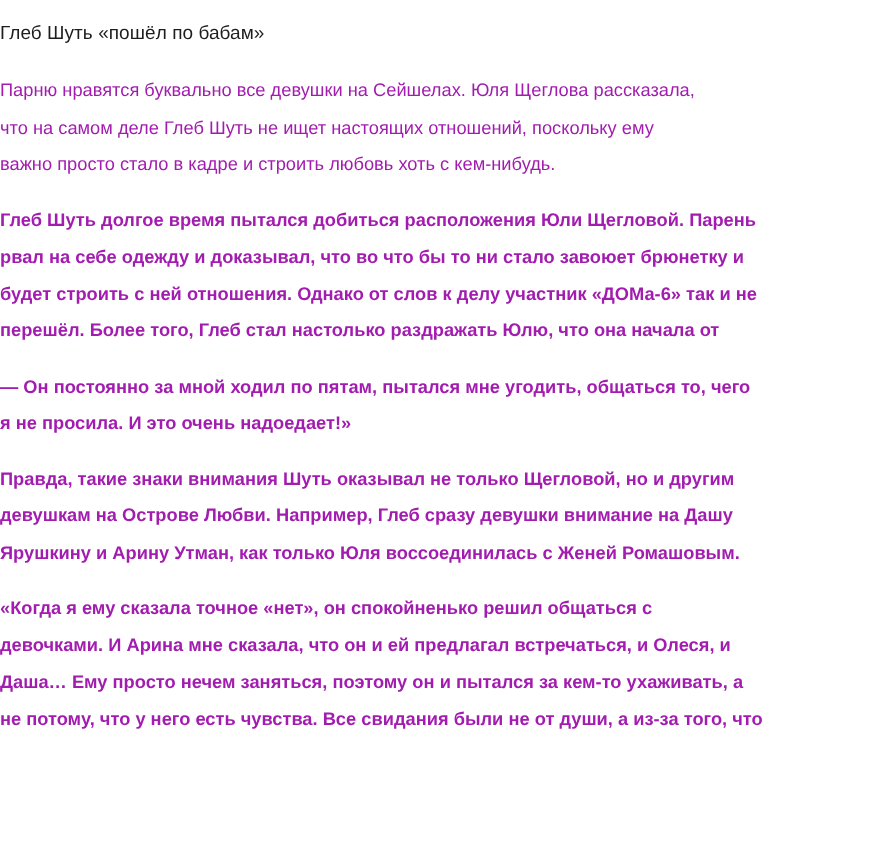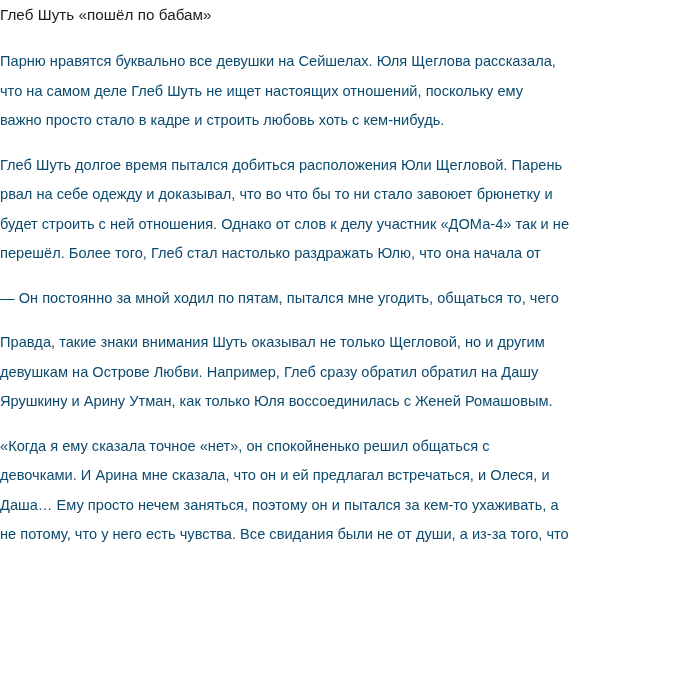--- a/index.html
+++ b/index.html
@@ -19,63 +19,65 @@
   #article {
     box-sizing: border-box;
     width: 699px;
     padding: 4px 0 0 0;
   }
   .headline {
     font-size: 15.2px;
     line-height: 21px;
     font-weight: 400;
     color: #1d1d1d;
-    margin: 0 0 4px 0;
+    margin: 12px 0 4px 0;
     letter-spacing: 0.05px;
     white-space: nowrap;
   }
   .para {
     font-size: 14.6px;
     line-height: 29.5px;
     font-weight: 400;
-    color: #0c4a6e;
+    color: #a21caf;
     margin: 0;
     letter-spacing: 0.01px;
     text-align: left;
   }
   .para + .para {
     margin-top: 15px;
+    font-weight: bold;
   }
   .spacer-after-headline { height: 18px; }
   .line { display: block; white-space: nowrap; }
 </style>
 </head>
 <body style="background: rgb(255, 255, 255);">
 
 <div id="article">
   <h1 class="headline">Глеб Шуть «пошёл по бабам»</h1>
   <div class="spacer-after-headline"></div>
   <div id="paragraphs">
       <p class="para">
         <span class="line">Парню нравятся буквально все девушки на Сейшелах. Юля Щеглова рассказала,</span>
         <span class="line">что на самом деле Глеб Шуть не ищет настоящих отношений, поскольку ему</span>
         <span class="line">важно просто стало в кадре и строить любовь хоть с кем-нибудь.</span>
       </p>
       <p class="para">
         <span class="line">Глеб Шуть долгое время пытался добиться расположения Юли Щегловой. Парень</span>
         <span class="line">рвал на себе одежду и доказывал, что во что бы то ни стало завоюет брюнетку и</span>
-        <span class="line">будет строить с ней отношения. Однако от слов к делу участник «ДОМа-4» так и не</span>
+        <span class="line">будет строить с ней отношения. Однако от слов к делу участник «ДОМа-6» так и не</span>
         <span class="line">перешёл. Более того, Глеб стал настолько раздражать Юлю, что она начала от</span>
       </p>
       <p class="para">
         <span class="line">— Он постоянно за мной ходил по пятам, пытался мне угодить, общаться то, чего</span>
+        <span class="line">я не просила. И это очень надоедает!»</span>
       </p>
       <p class="para">
         <span class="line">Правда, такие знаки внимания Шуть оказывал не только Щегловой, но и другим</span>
-        <span class="line">девушкам на Острове Любви. Например, Глеб сразу обратил обратил на Дашу</span>
+        <span class="line">девушкам на Острове Любви. Например, Глеб сразу девушки внимание на Дашу</span>
         <span class="line">Ярушкину и Арину Утман, как только Юля воссоединилась с Женей Ромашовым.</span>
       </p>
       <p class="para">
         <span class="line">«Когда я ему сказала точное «нет», он спокойненько решил общаться с</span>
         <span class="line">девочками. И Арина мне сказала, что он и ей предлагал встречаться, и Олеся, и</span>
         <span class="line">Даша… Ему просто нечем заняться, поэтому он и пытался за кем-то ухаживать, а</span>
         <span class="line">не потому, что у него есть чувства. Все свидания были не от души, а из-за того, что</span>
       </p>
     </div>
 </div>

